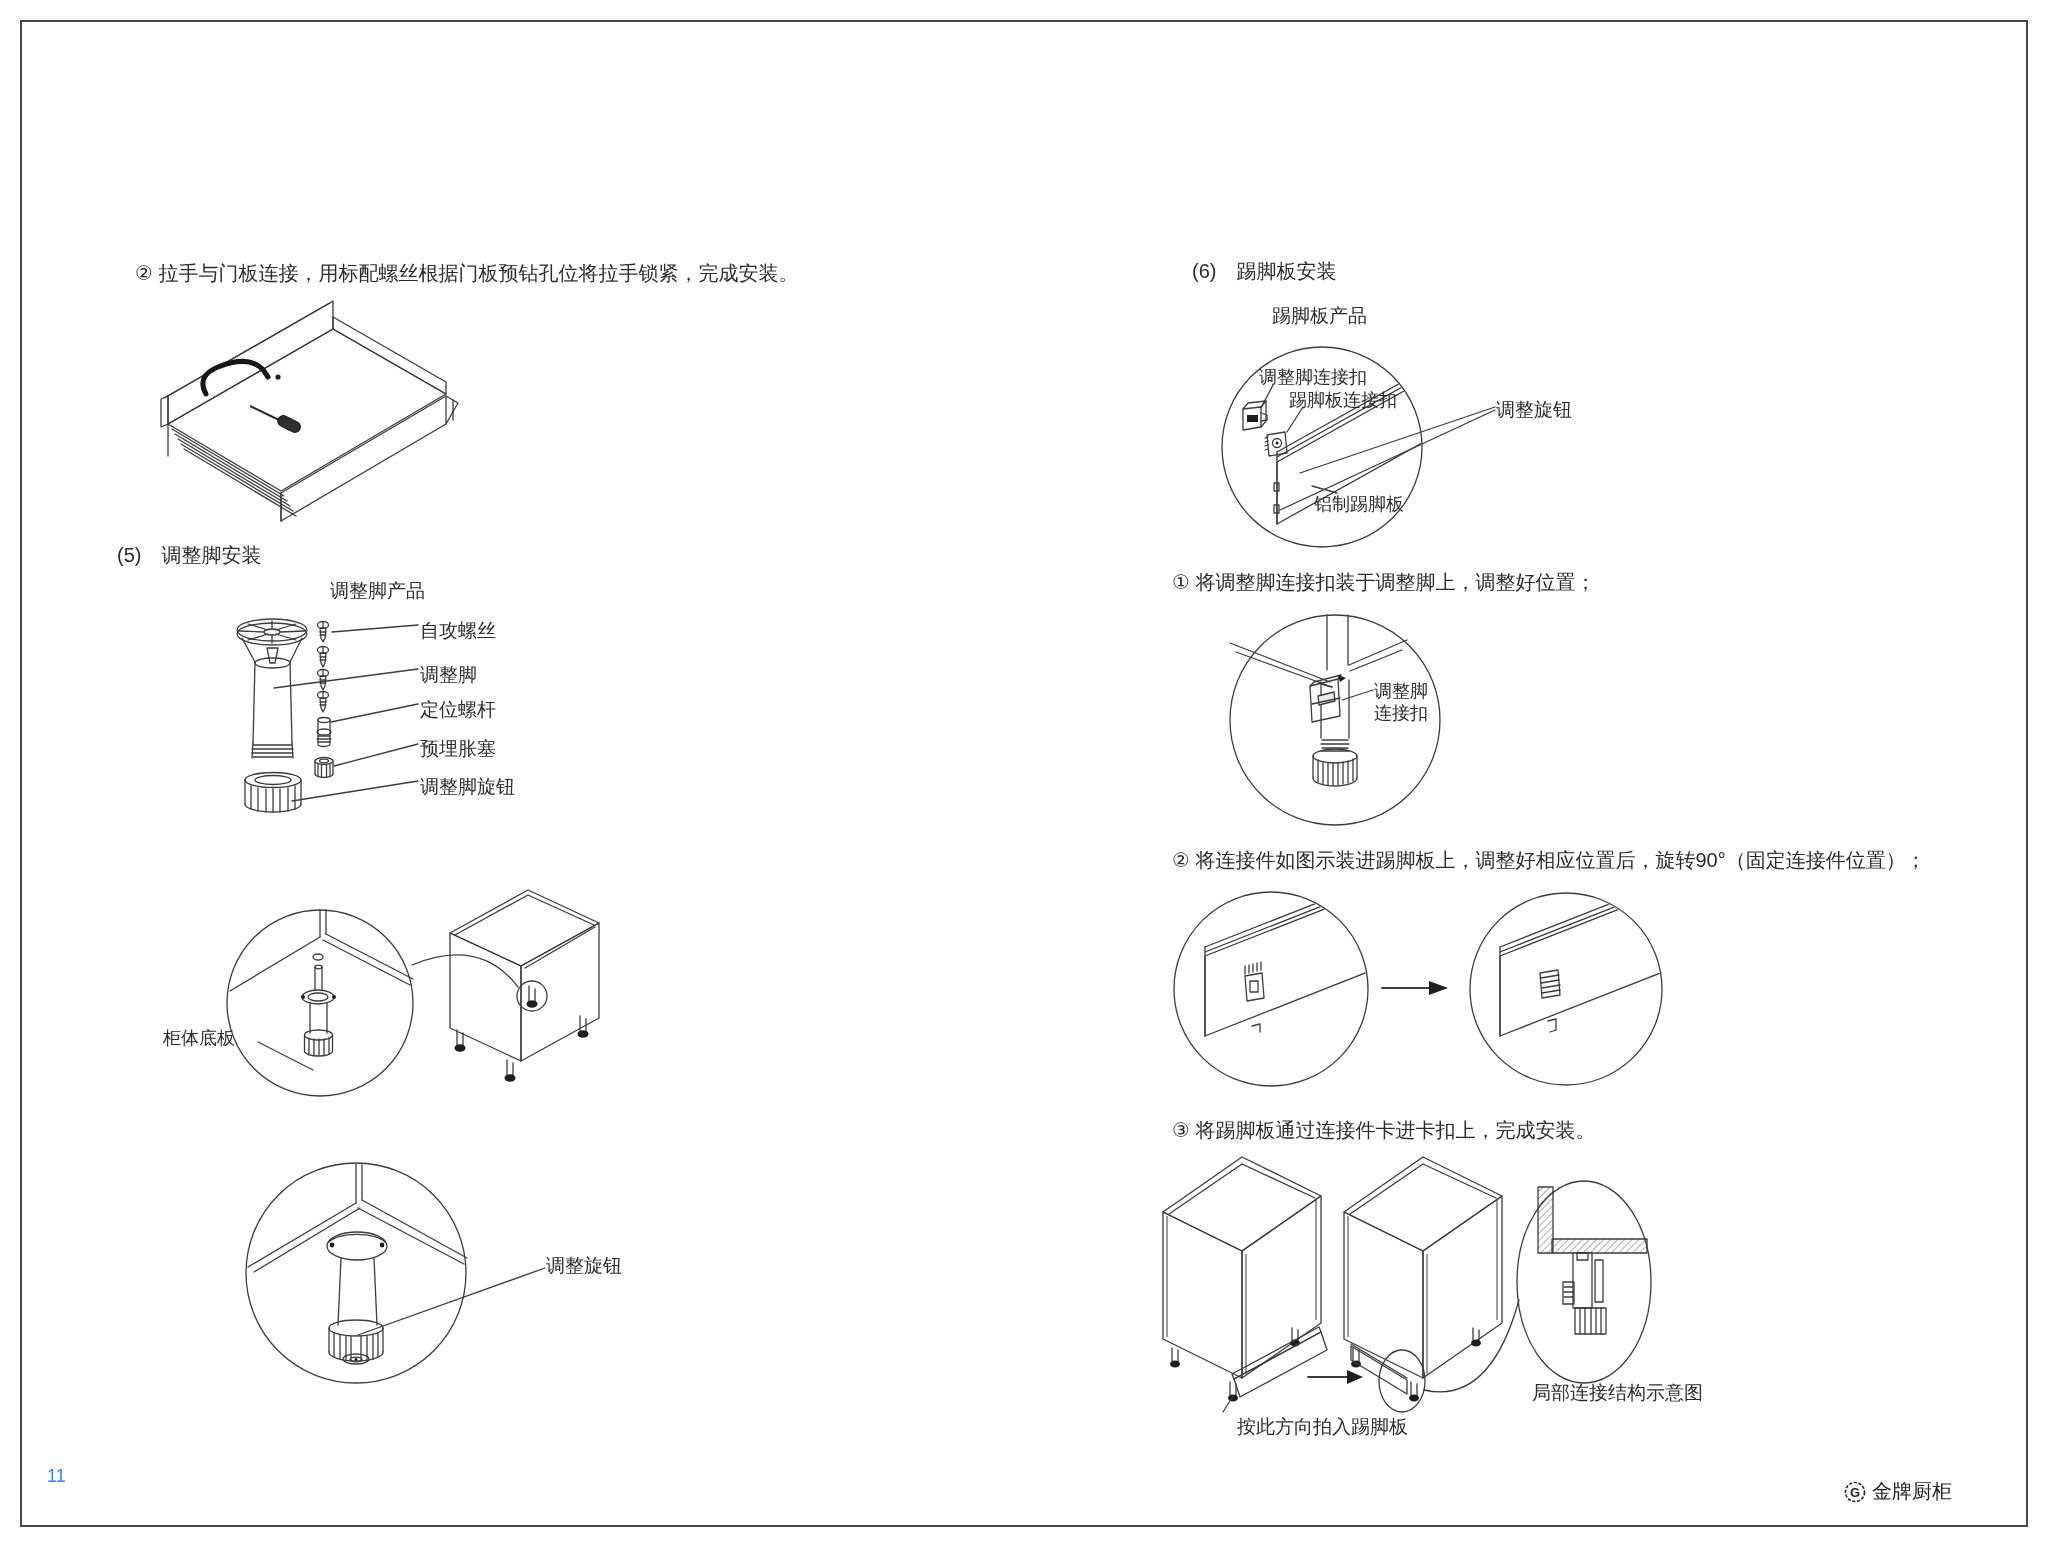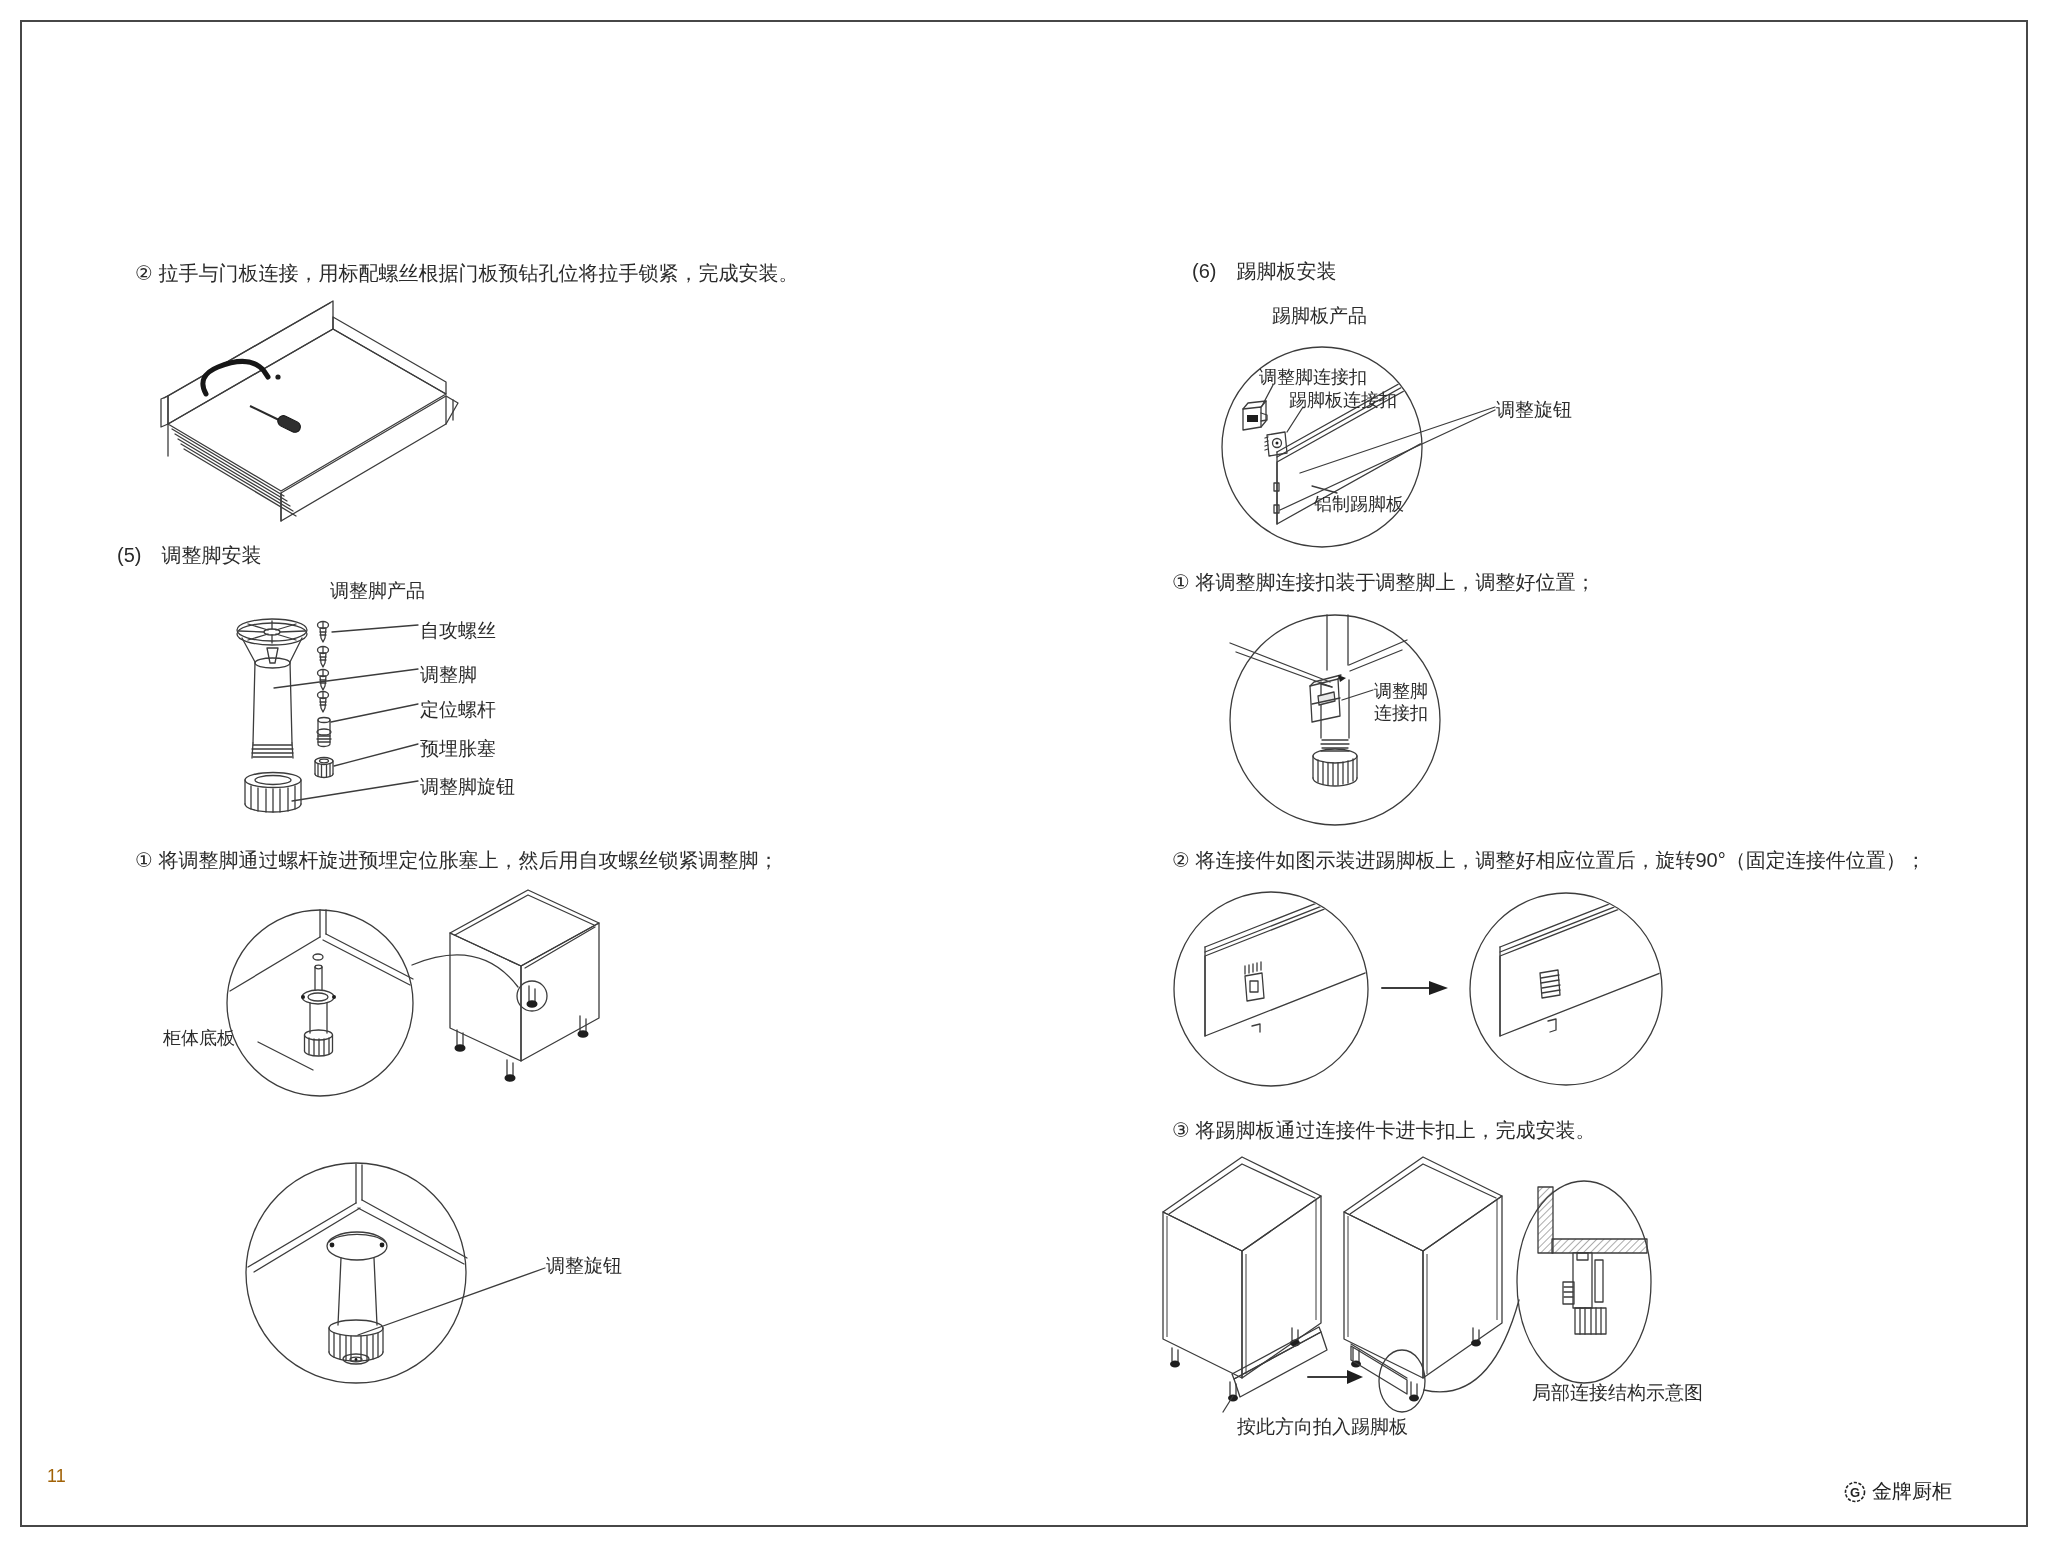--- a/index.html
+++ b/index.html
@@ -6,21 +6,21 @@
   .page{position:relative;width:2048px;height:1547px;background:#fff;overflow:hidden;
         font-family:"Liberation Sans","DejaVu Sans",sans-serif;color:#2b2b2b;}
   .frame{position:absolute;left:20px;top:20px;width:2004px;height:1503px;border:2px solid #474747;}
   .abs{position:absolute;white-space:nowrap;}
   .title{font-size:40px;letter-spacing:6px;color:#222;}
   .step{font-size:20px;margin-left:30px;}
   .headline{font-size:20px;}
   .figtitle{font-size:19px;}
   .lbl{font-size:18px;}
   .lbl19{font-size:19px;}
-  .pageno{font-size:18px;color:#a16207;}
+  .pageno{font-size:18px;color:#3b82f6;}
   .logo{display:flex;align-items:center;gap:5px;font-size:20px;color:#222;}
   svg{position:absolute;overflow:visible;}
   .ln{stroke:#3c3c3c;stroke-width:1.3;fill:none;stroke-linejoin:round;stroke-linecap:round;}
   .thin{stroke:#3c3c3c;stroke-width:1;fill:none;}
   .dk{fill:#1e1e1e;stroke:none;}
 </style>
 </head>
 <body>
 
 <div class="page">
@@ -156,21 +156,20 @@
       <line x1="104" y1="158" x2="188" y2="136"></line>
       <line x1="62" y1="193" x2="188" y2="173"></line>
     </g>
   </svg>
   <div class="abs lbl19" style="left:420px;top:618px;">自攻螺丝</div>
   <div class="abs lbl19" style="left:420px;top:662px;">调整脚</div>
   <div class="abs lbl19" style="left:420px;top:697px;">定位螺杆</div>
   <div class="abs lbl19" style="left:420px;top:736px;">预埋胀塞</div>
   <div class="abs lbl19" style="left:420px;top:774px;">调整脚旋钮</div>
 
-  <div class="abs step" style="left:105px;top:847px;">① 将调整脚通过螺杆旋进预埋定位胀塞上，然后用自攻螺丝锁紧调整脚；</div>
 
   <svg style="left:150px;top:885px;" width="470" height="235" viewBox="0 0 470 235">
     <g class="ln">
       <circle cx="170" cy="118" r="93"></circle>
       <line x1="170" y1="25" x2="170" y2="52"></line>
         <line x1="176" y1="25" x2="176" y2="49"></line>
       <line x1="170" y1="52" x2="80" y2="106"></line>
       <line x1="176" y1="49" x2="263" y2="94"></line>
       <line x1="173" y1="55" x2="260" y2="100"></line>
       <ellipse cx="168" cy="72" rx="5" ry="3"></ellipse>

